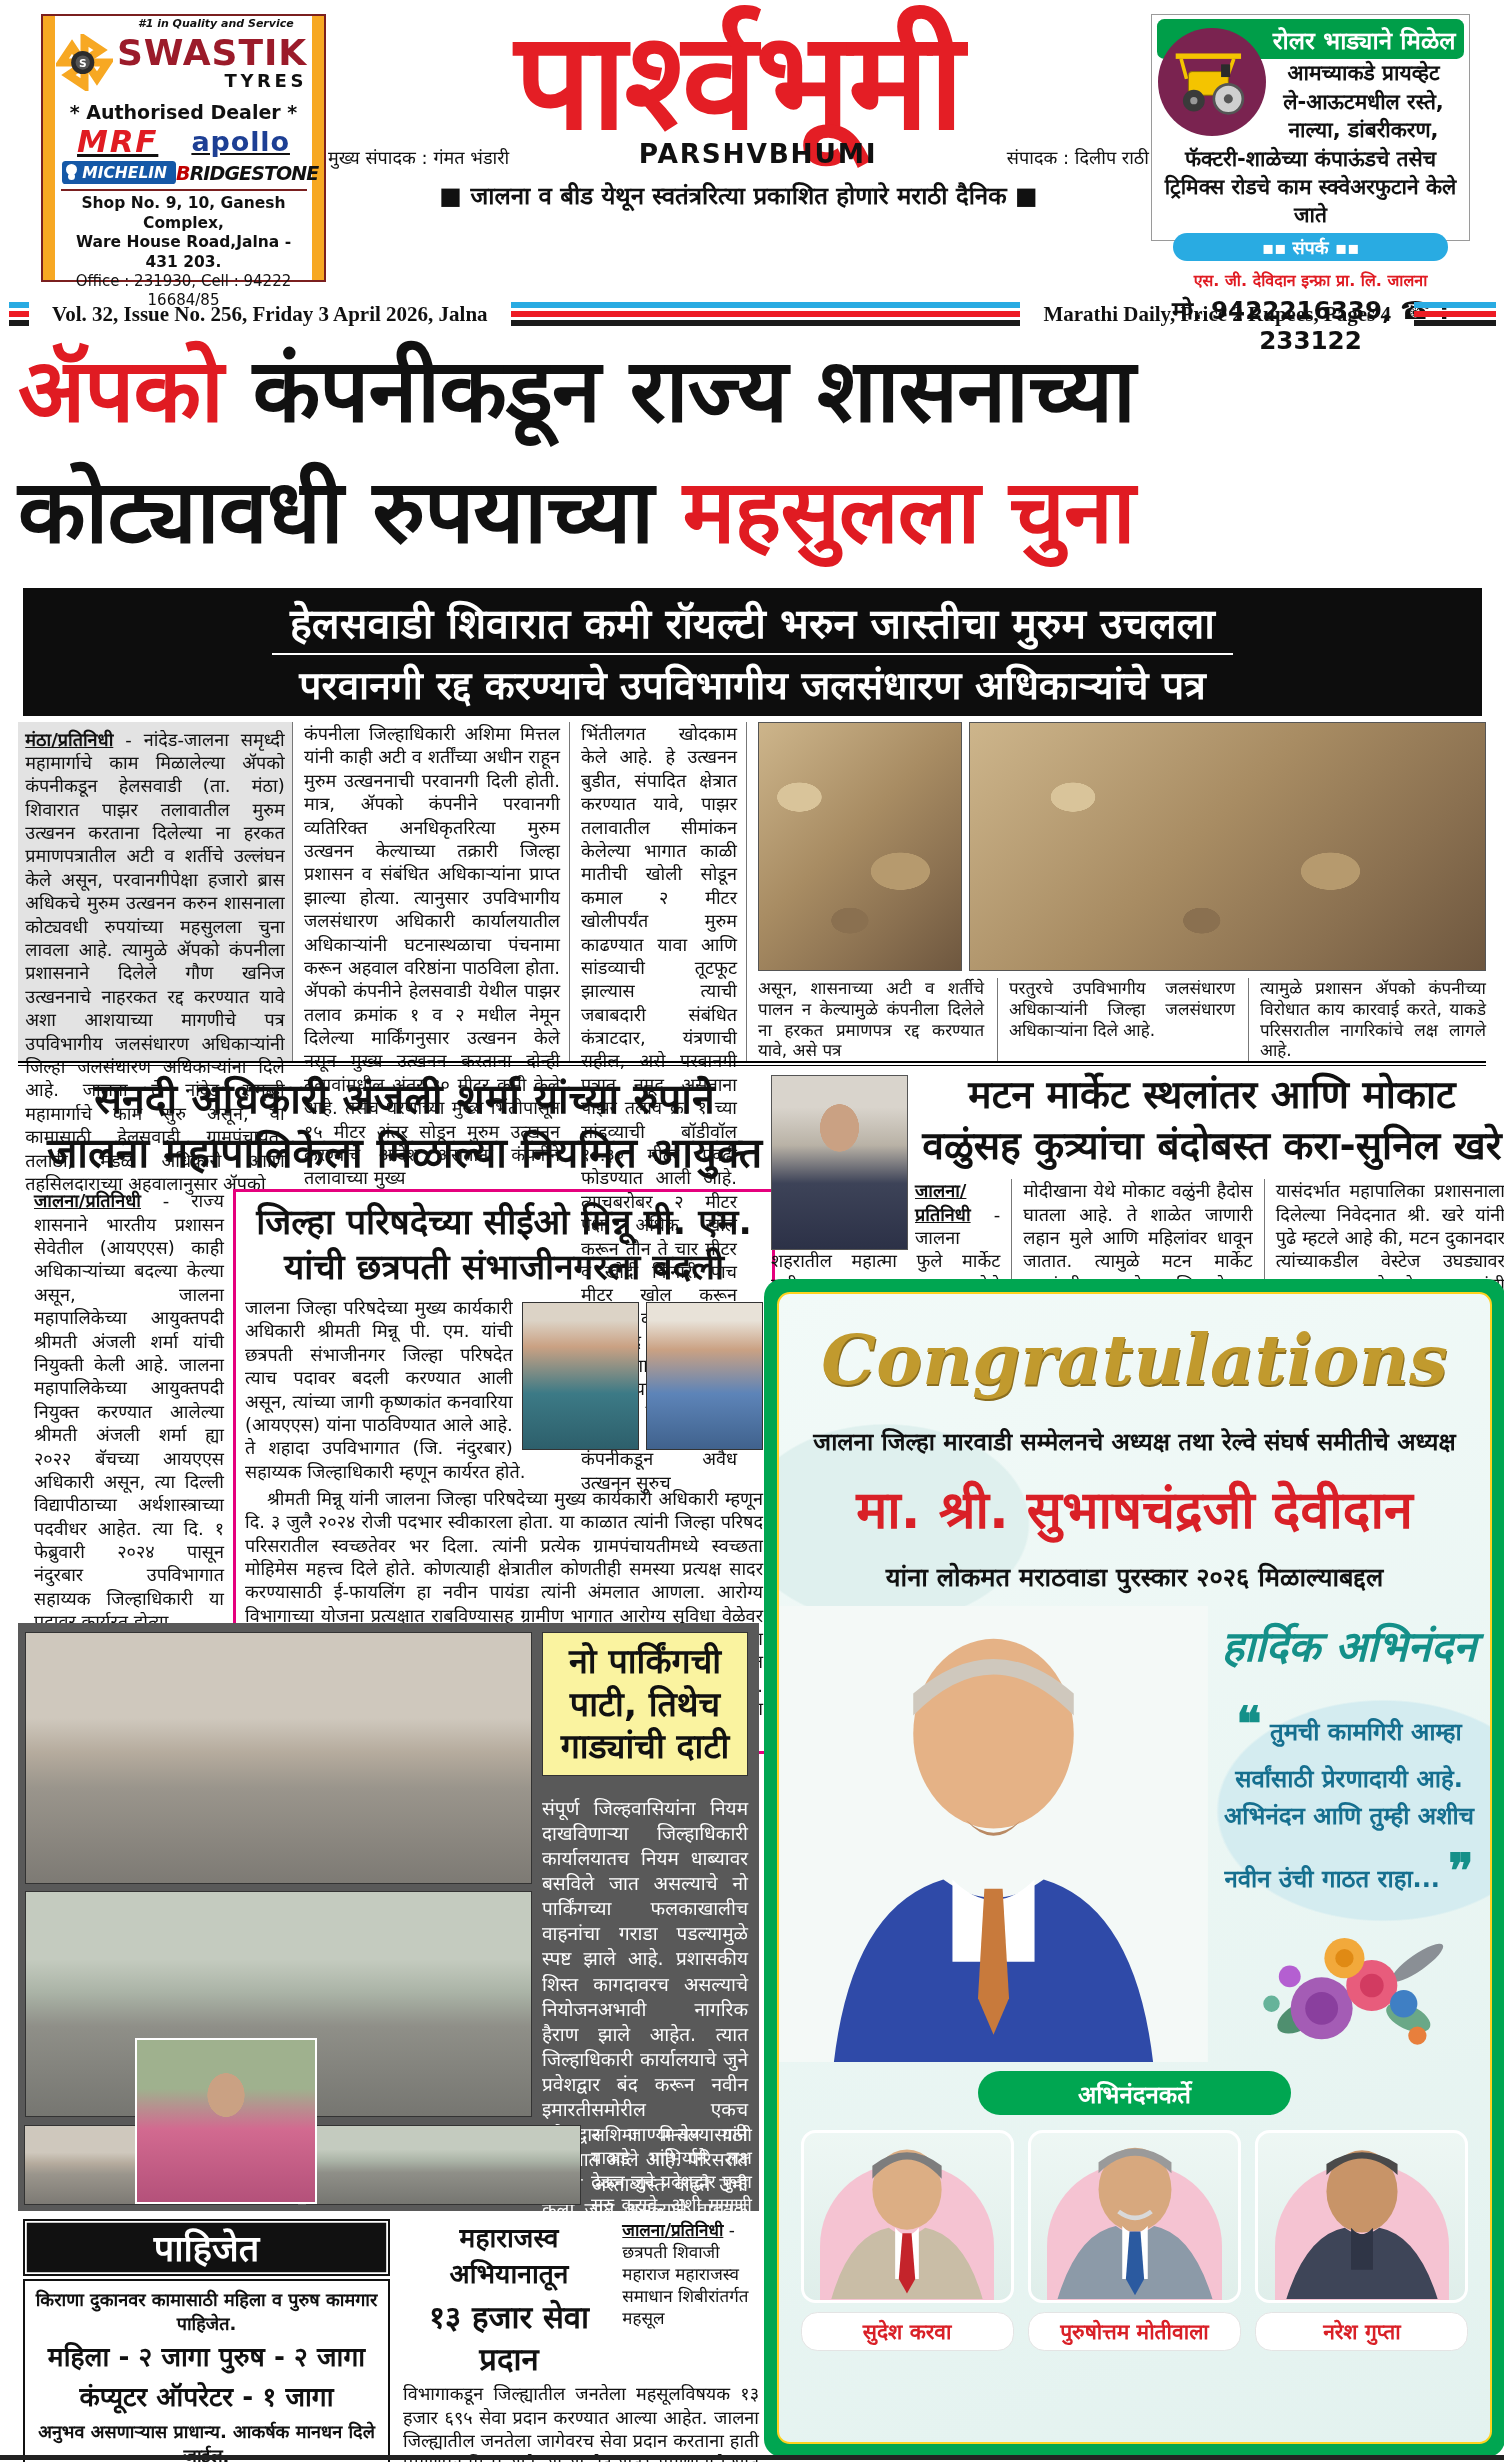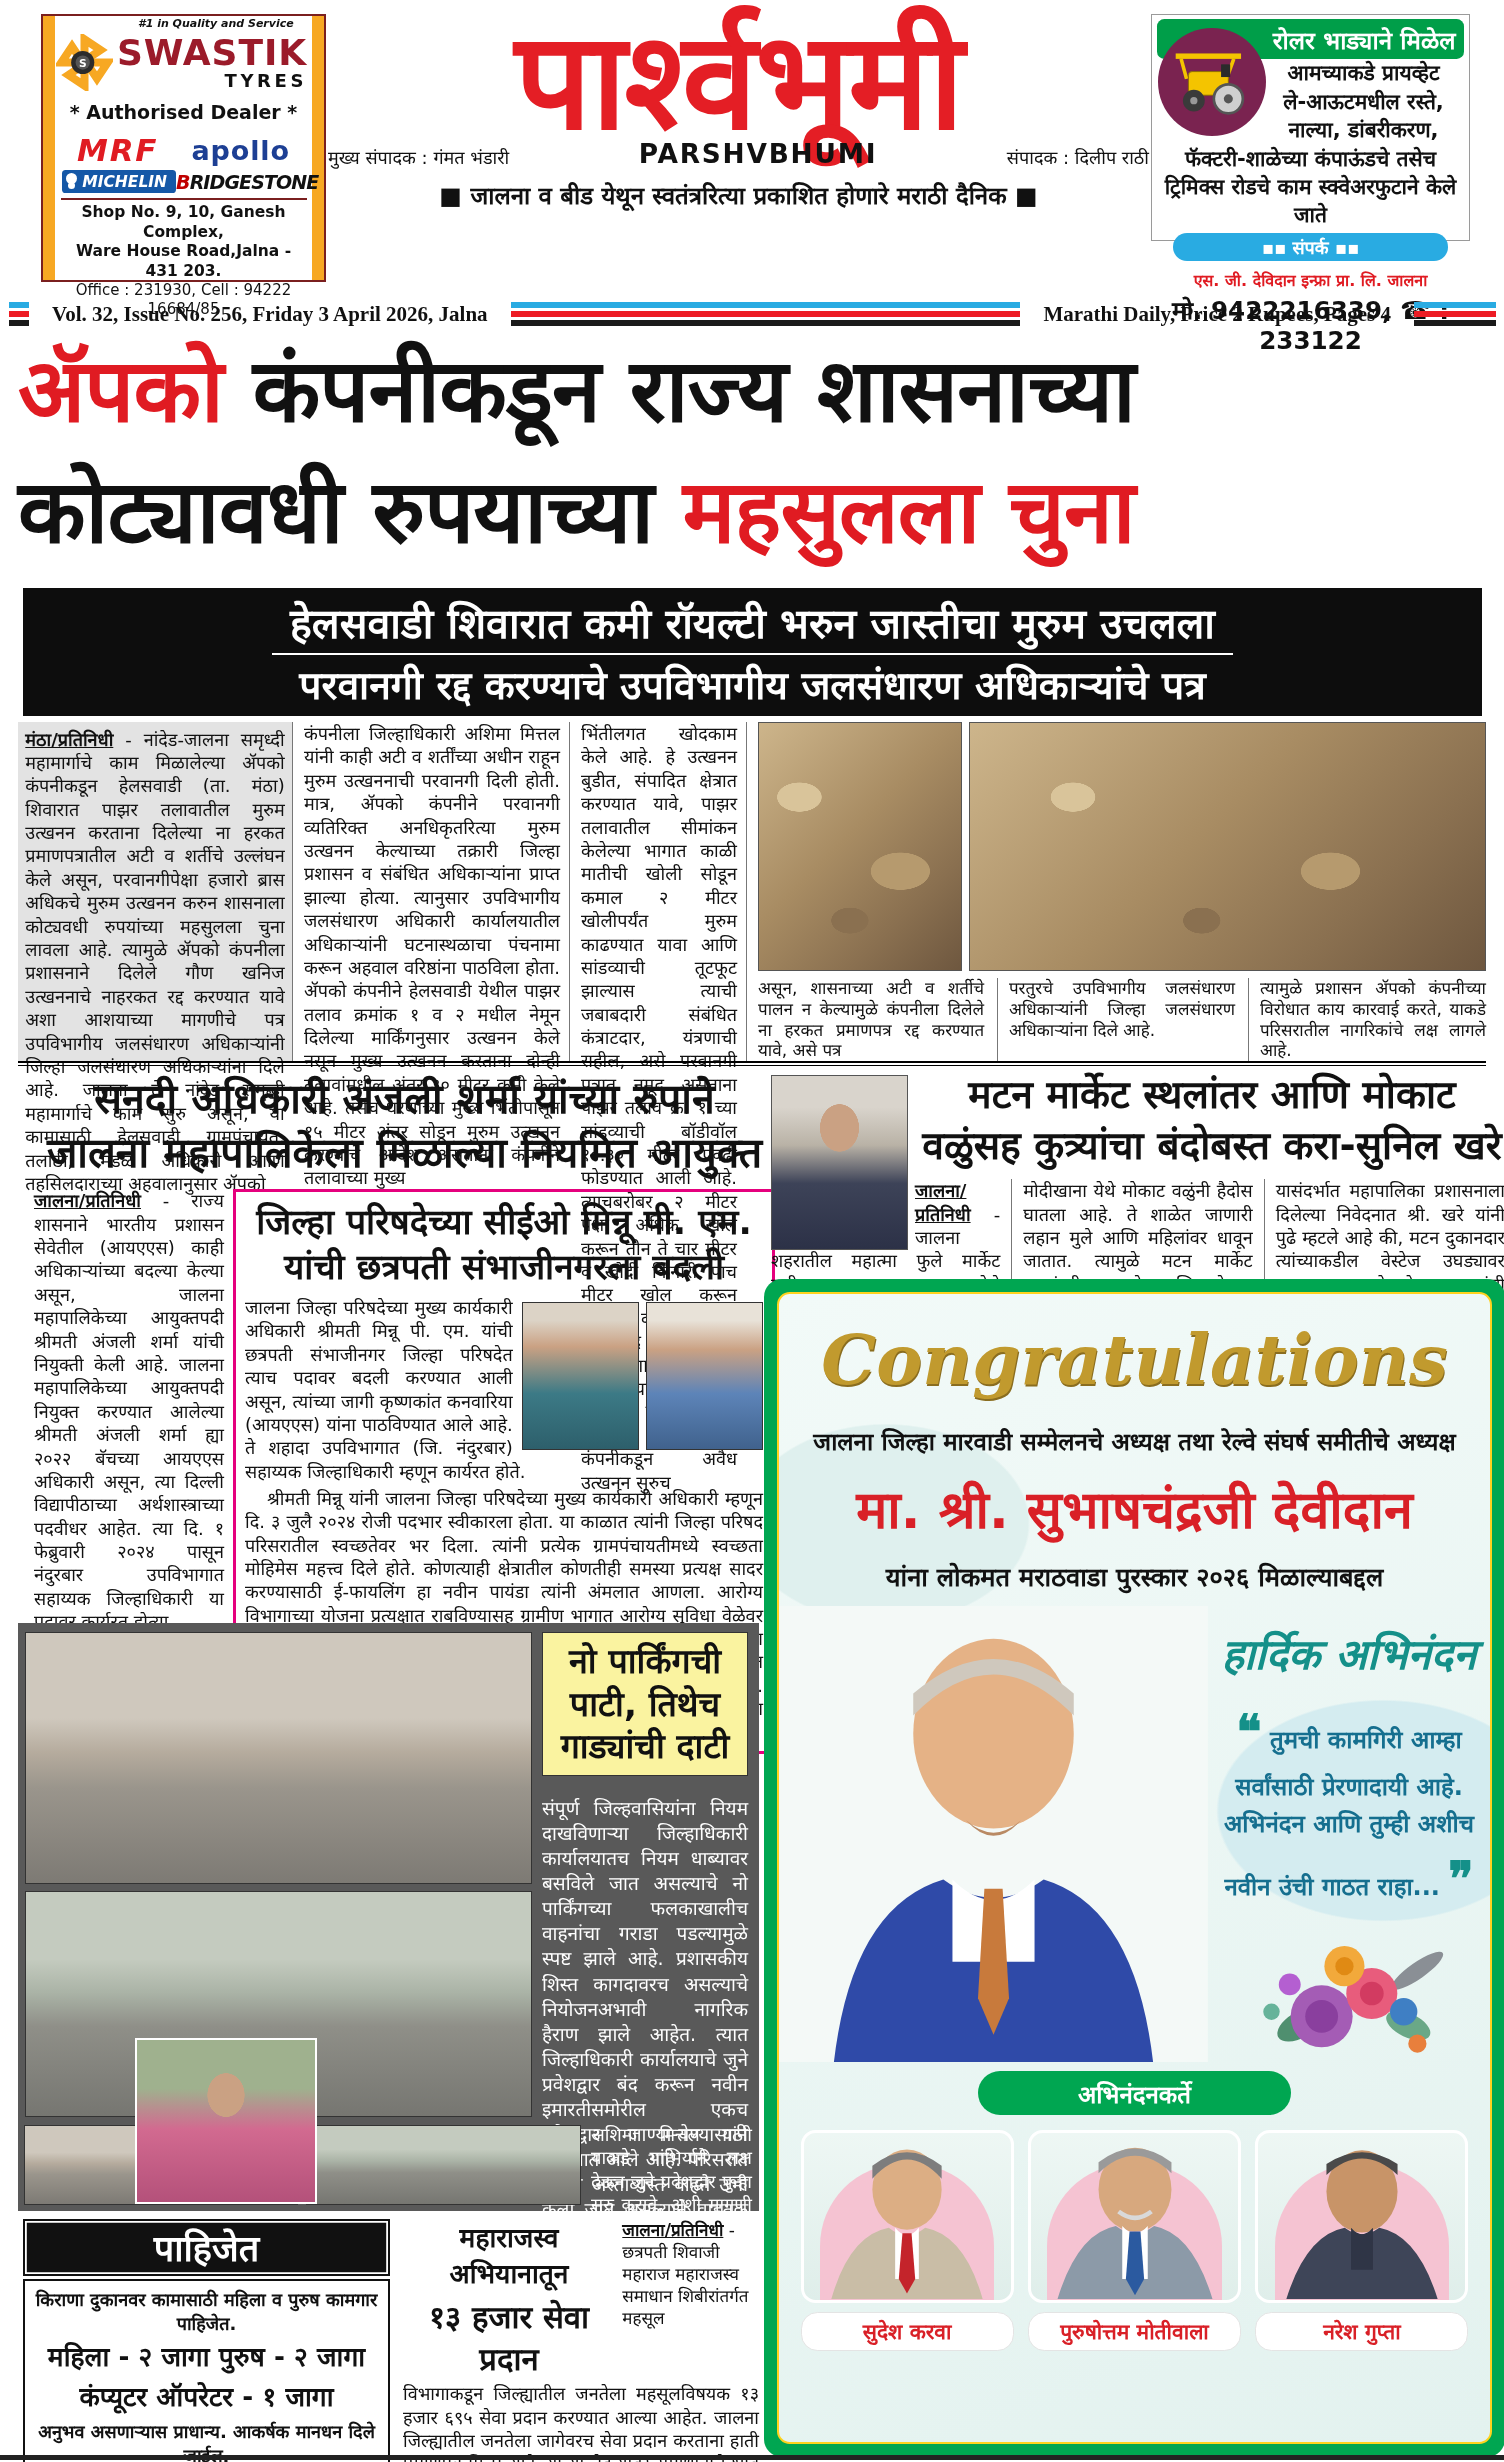--- a/index.html
+++ b/index.html
@@ -10,21 +10,21 @@
 
   
   .swastik{ left:41px; top:13.7px; width:285px; height:268px; border:2.7px solid #7a1f1f; background:#fff;}
   .swastik-inner{ height:100%; border-left:12px solid #f7a823; border-right:12px solid #f7a823; padding:1.8px 5.5px 0 5.5px; text-align:center;}
   .sw-tag{ font-size:11px; font-style:italic; font-weight:bold; text-align:right; padding-right:12.8px;}
   .sw-logo-row{ display:flex; align-items:center; justify-content:center; gap:3.6px; height:67px;}
   .sw-name{ color:#9b1b2a; font-weight:800; font-size:36px; letter-spacing:0.9px; line-height:0.9;}
   .sw-sub{ color:#111; font-weight:800; font-size:18px; letter-spacing:3.6px; text-align:right;}
   .sw-bar{ width:8.2px; height:55px; background:#f7a823;}
   .sw-dealer{ font-size:19px; font-weight:bold; margin-top:3.6px;}
-  .sw-brands1{ display:flex; justify-content:space-around; align-items:center; margin-top:9px;}
+  .sw-brands1{ display:flex; justify-content:space-around; align-items:center; margin-top:0;text-decoration:underline;}
   .mrf{ color:#e01b22; font-weight:800; font-style:italic; font-size:31px; letter-spacing:1.8px;}
   .apollo{ color:#1d3f94; font-weight:800; font-size:27px; letter-spacing:0.9px;}
   .sw-brands2{ display:flex; justify-content:space-between; align-items:center; margin-top:1.8px; padding:0 1.8px;}
   .michelin{ background:#1558a7; color:#fff; font-style:italic; font-weight:800; font-size:15.5px; padding:2.7px 9px 2.7px 20px; border-radius:3.6px; position:relative;}
   .michelin::before{ content:""; position:absolute; left:3.6px; top:3.6px; width:11px; height:11px; background:#fff; border-radius:50%;}
   .michelin::after{ content:""; position:absolute; left:5.5px; top:12px; width:7.3px; height:7.3px; background:#fff; border-radius:50%;}
   .bridgestone{ font-weight:800; font-style:italic; font-size:19px; letter-spacing:-0.9px;}
   .bridgestone b{ color:#c00000; }
   .sw-addr{ border-top:2.7px solid #7a1f1f; margin-top:4.6px; padding-top:3.6px; font-weight:bold; font-size:15.5px; line-height:1.25;}
   .sw-addr .off{ font-weight:normal; font-size:15px;}
@@ -114,21 +114,21 @@
         radial-gradient(274px 182px at 85% 45%, #d4ecf0 0 60%, transparent 61%),
         linear-gradient(160deg,#f2faf8,#e3f2ef);}
   .cg-script{ font-family:"DejaVu Serif", serif; font-style:italic; font-weight:bold; font-size:69px; color:#c19a2e;
               text-shadow:0.9px 1.8px 0 #8a6d1f; margin-top:25.5px;}
   .cg-line1{ font-size:24px; font-weight:800; margin-top:24px;}
   .cg-name{ font-size:52px; font-weight:800; color:#d92027; margin-top:14.6px;}
   .cg-line2{ font-size:25.5px; font-weight:800; margin-top:16.4px;}
   .cg-mid{ display:flex; margin-top:12.8px; height:456px;}
   .cg-photo{ width:429px; height:100%;}
   .cg-right{ flex:1; padding:0 12.8px;}
-  .cg-script2{ font-family:"DejaVu Serif", serif; font-style:italic; font-weight:bold; font-size:42px; color:#149089; margin-top:18px;}
+  .cg-script2{ font-family:"DejaVu Serif", serif; font-style:italic; font-weight:bold; font-size:42px; color:#149089; margin-top:10px;}
   .cg-quote{ font-size:24px; font-weight:bold; color:#156f8f; line-height:1.55; margin-top:14.6px;}
   .cg-qmark{ color:#149089; font-size:47px; font-family:"DejaVu Serif", serif;}
   .cg-pill{ display:inline-block; background:#00a651; color:#fff; font-weight:800; font-size:24px;
             border-radius:24px; padding:5.5px 100px; margin-top:9px;}
   .cg-figs{ display:flex; justify-content:space-around; margin-top:14.6px; padding:0 14.6px;}
   .fig{ width:213px;}
   .fig-arch{ height:173px; border:3.6px solid #fff; border-radius:14.6px; overflow:hidden; position:relative;
              background:linear-gradient(180deg,#eef7f4,#dfeeea);}
   .fig-arch::before{ content:""; position:absolute; left:16.4px; right:16.4px; top:31px; bottom:-9px;
              background:#f5c3d2; border-radius:82px 82px 0 0;}

